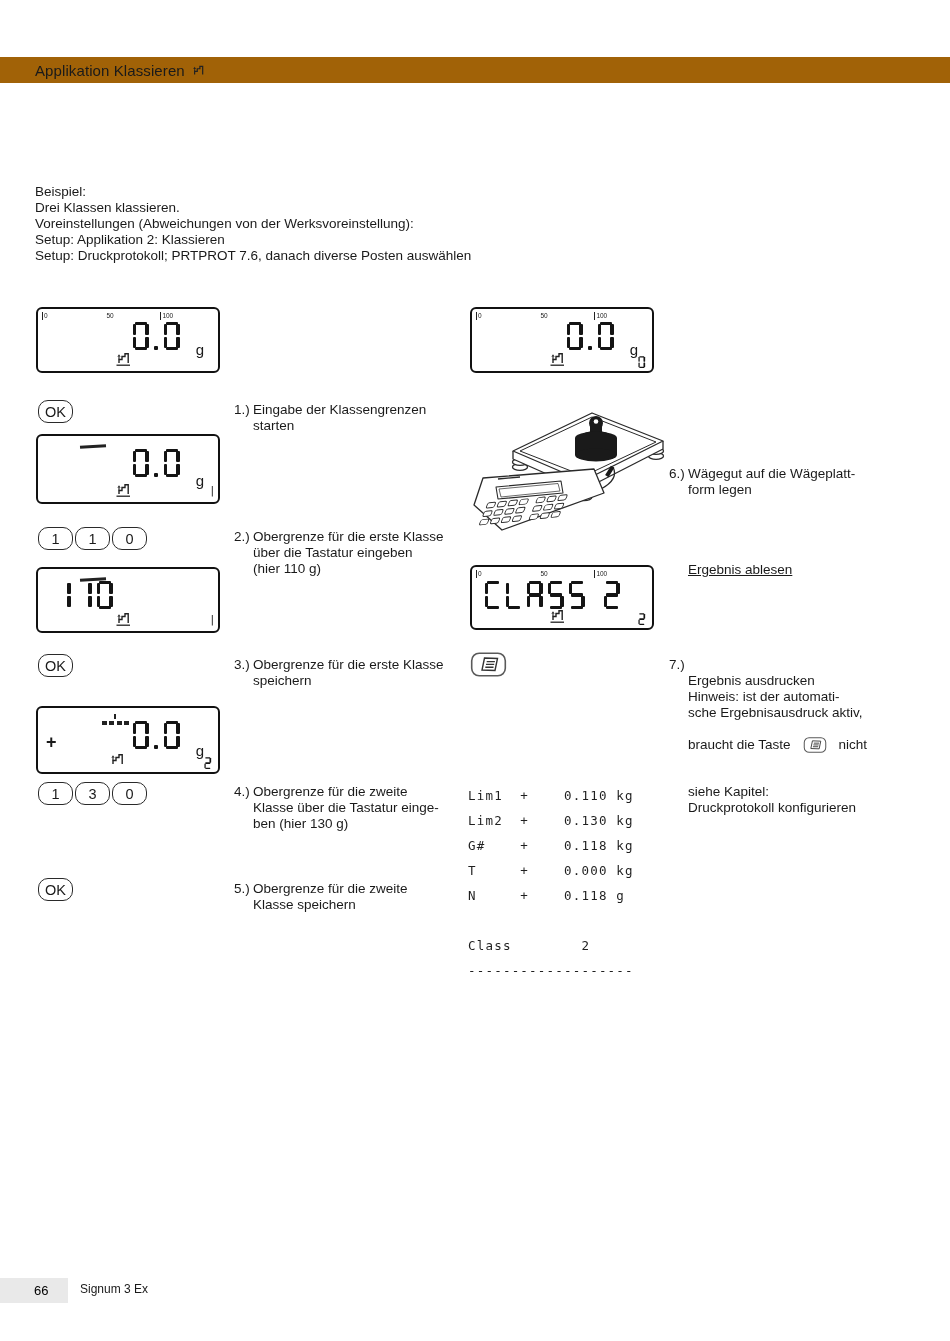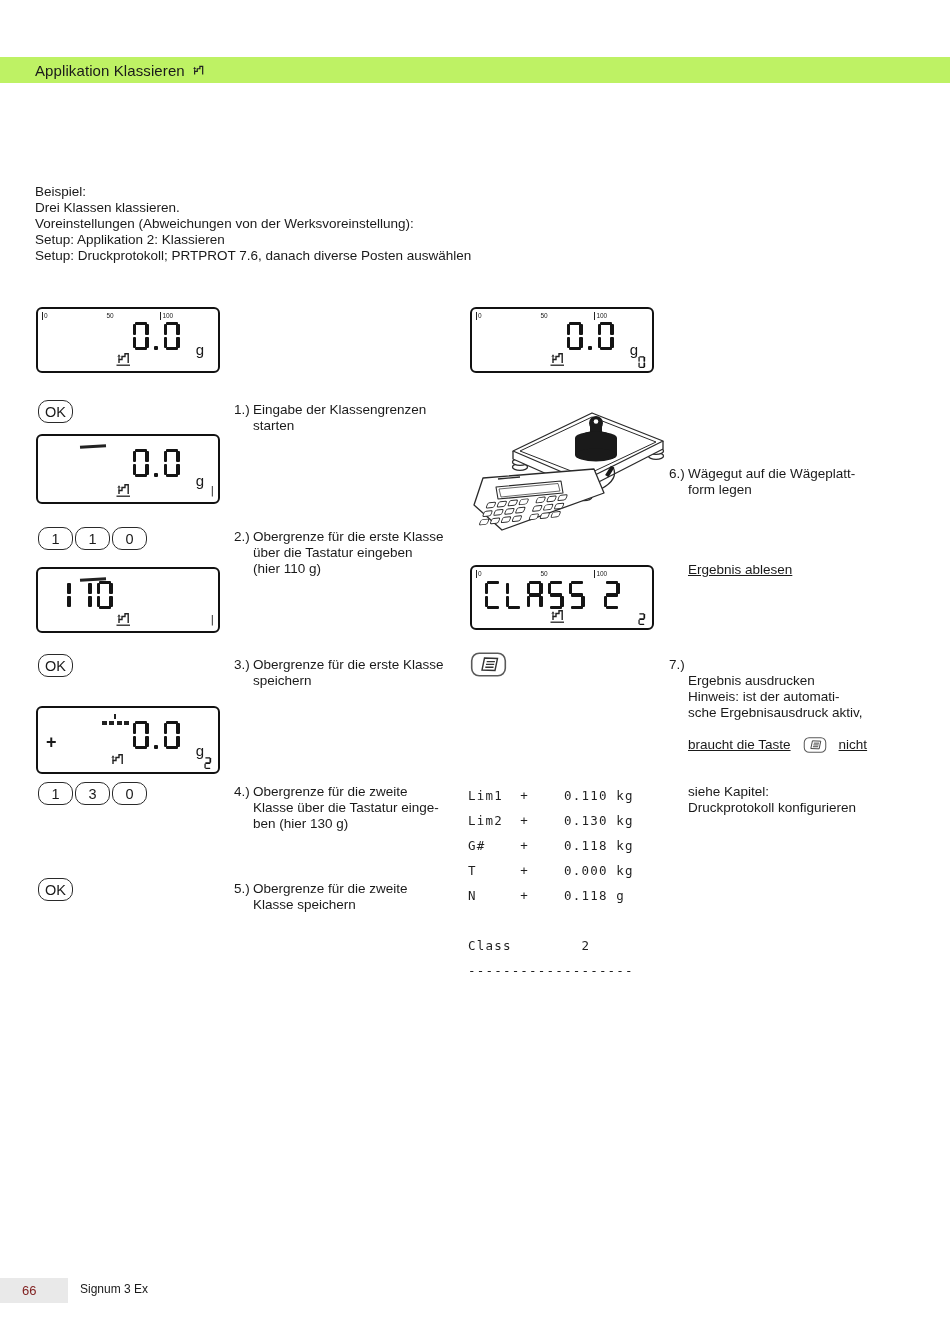--- a/index.html
+++ b/index.html
@@ -1,31 +1,31 @@
 <!DOCTYPE html>
 <html><head>
 <meta charset="utf-8">
 <style>
   html,body{margin:0;padding:0;}
   body{
     width:950px;height:1341px;position:relative;background:#ffffff;
     font-family:"Liberation Sans", sans-serif;color:#1a1a1a;overflow:hidden;
   }
   
-  .header-band{position:absolute;left:0;top:57px;width:950px;height:26px;background:#bef264;
+  .header-band{position:absolute;left:0;top:57px;width:950px;height:26px;background:#a16207;
     display:flex;align-items:center;}
   .header-title{margin-left:35px;font-size:15px;letter-spacing:.1px;}
   .hdr-icon{display:inline-block;width:14px;height:15px;margin-left:7px;}
   
   .intro{position:absolute;left:35px;top:184px;font-size:13.5px;line-height:16px;white-space:pre-line;}
   .step{position:absolute;font-size:13.5px;line-height:16px;}
   .step-num{position:absolute;left:0;top:0;}
   .step-text{margin-left:19px;white-space:pre-line;width:210px;}
   .plain-text{position:absolute;font-size:13.5px;line-height:16px;white-space:pre-line;}
-  .iconline{display:flex;align-items:center;gap:12px;text-decoration:underline;}
+  .iconline{display:flex;align-items:center;gap:12px;}
   
   .lcd{position:absolute;width:184px;border:2px solid #111;border-radius:6px;background:#fff;box-sizing:border-box;}
   .mk{position:absolute;top:3px;font-size:6.5px;line-height:7px;color:#222;}
   .mk-l{left:4px;border-left:1px solid #222;height:8px;padding-left:1px;}
   .mk-m{left:38%;}
   .mk-r{left:68%;border-left:1px solid #222;height:8px;padding-left:1px;}
   .lcd-val{position:absolute;display:flex;}
   .val-right{right:36px;top:13px;}
   .val-left{left:14px;top:12px;}
   .val-class{left:10px;top:14px;}
@@ -61,21 +61,21 @@
   .key-ok{position:absolute;width:35px;}
   .print-key{position:absolute;width:37px;height:25px;}
   .print-icon-inline{display:inline-block;width:24px;height:16px;vertical-align:middle;}
   
   .printout{position:absolute;font-family:"DejaVu Sans Mono",monospace;font-size:12.5px;
     line-height:25px;letter-spacing:1.2px;white-space:pre;margin:0;color:#1f1f1f;}
   
   .scale-art{position:absolute;}
   
   .footer-bar{position:absolute;left:0;top:1278px;width:68px;height:25px;background:#e9e9e9;}
-  .footer-num{position:absolute;left:22px;top:1283px;font-size:13px;color:#7f1d1d;}
+  .footer-num{position:absolute;left:34px;top:1283px;font-size:13px;color:#000000;}
   .footer-product{position:absolute;left:80px;top:1282px;font-size:12px;}
 </style>
 </head>
 <body>
 
 <div class="header-band">
   <span class="header-title">Applikation Klassieren</span>
   <span class="hdr-icon cls-holder no-ul">
       <svg viewBox="0 0 16 15" xmlns="http://www.w3.org/2000/svg">
         <path d="M3,12 V8.5 H6 V5.5 H9 V2.8 H12.2 V12" fill="none" stroke="#222" stroke-width="1.4"></path>

